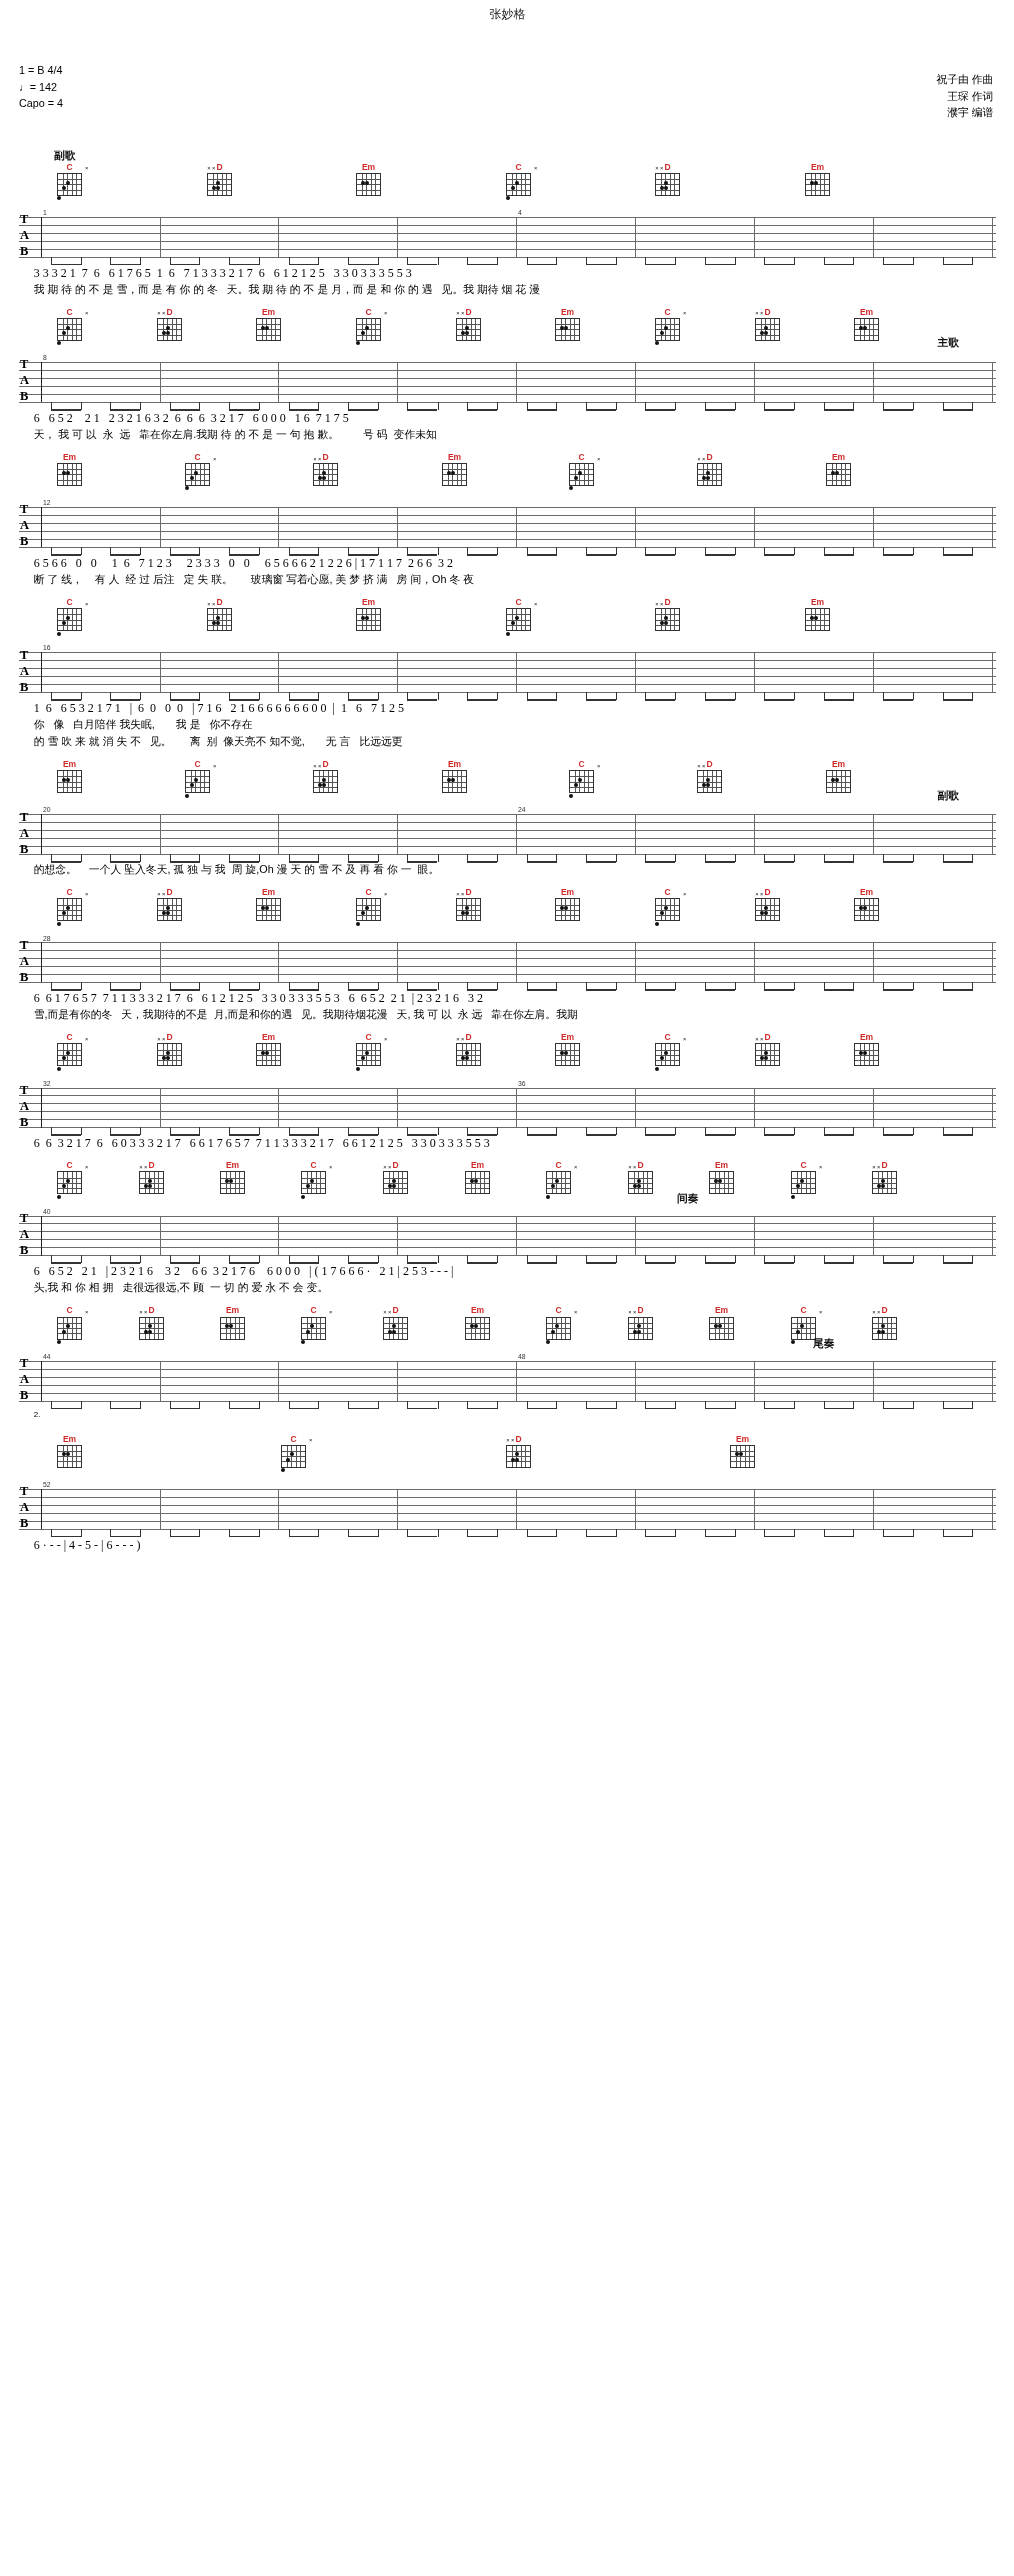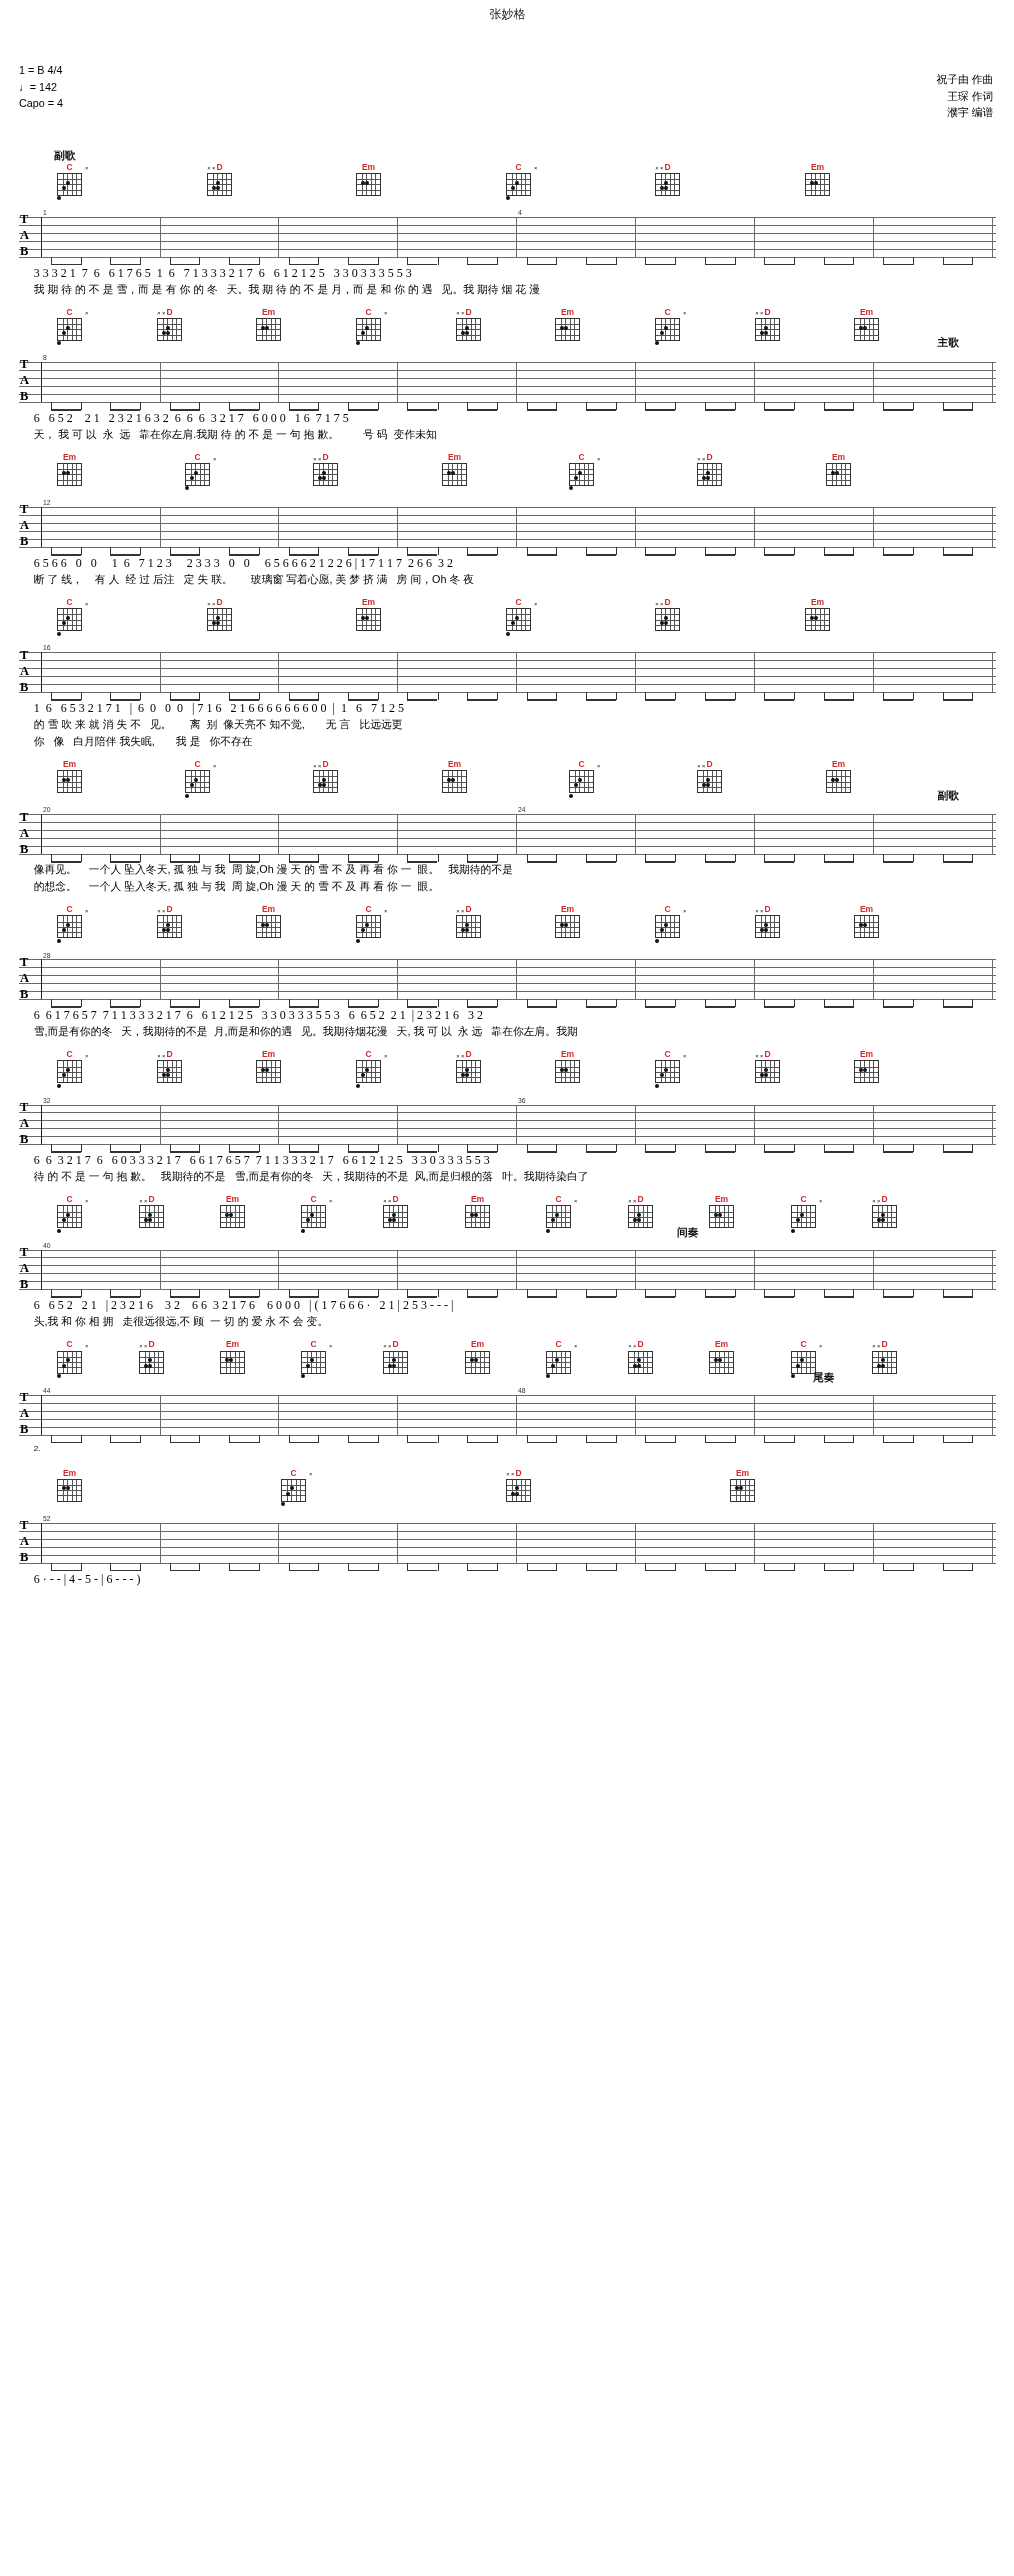--- a/index.html
+++ b/index.html
@@ -945,22 +945,22 @@
           <div class="beam" style="left: 567px; width: 29.5px; top: 57px;"></div>
           <div class="beam" style="left: 626px; width: 29.5px; top: 57px;"></div>
           <div class="beam" style="left: 686px; width: 29.5px; top: 57px;"></div>
           <div class="beam" style="left: 745px; width: 29.5px; top: 57px;"></div>
           <div class="beam" style="left: 805px; width: 29.5px; top: 57px;"></div>
           <div class="beam" style="left: 864px; width: 29.5px; top: 57px;"></div>
           <div class="beam" style="left: 924px; width: 29.5px; top: 57px;"></div>
           <div class="measnum" style="left: 24px; top: 2.3px;">16</div>
         </div>
         <div class="numrow">1  6   6 5 3 2 1 7 1   |  6  0   0  0   | 7 1 6   2 1 6 6 6 6 6 6 6 0 0  |  1   6   7 1 2 5</div>
+        <div class="lyricrow">你   像   白月陪伴 我失眠,       我 是   你不存在</div>
         <div class="lyricrow">的 雪 吹 来 就 消 失 不   见。      离  别  像天亮不 知不觉,       无 言   比远远更</div>
-        <div class="lyricrow">你   像   白月陪伴 我失眠,       我 是   你不存在</div>
       </div>
       <div class="systemgap"></div>
       <div class="system">
         <div class="chordrow">
           <div class="chorddia" style="left: 34px; top: 0px;">
             <div class="cname">Em</div>
             <div class="grid">
               <i class="v" style="left: 20%;"></i>
               <i class="v" style="left: 40%;"></i>
               <i class="v" style="left: 60%;"></i>
@@ -1133,21 +1133,20 @@
           <div class="beam" style="left: 567px; width: 29.5px; top: 57px;"></div>
           <div class="beam" style="left: 626px; width: 29.5px; top: 57px;"></div>
           <div class="beam" style="left: 686px; width: 29.5px; top: 57px;"></div>
           <div class="beam" style="left: 745px; width: 29.5px; top: 57px;"></div>
           <div class="beam" style="left: 805px; width: 29.5px; top: 57px;"></div>
           <div class="beam" style="left: 864px; width: 29.5px; top: 57px;"></div>
           <div class="beam" style="left: 924px; width: 29.5px; top: 57px;"></div>
           <div class="measnum" style="left: 24px; top: 2.3px;">20</div>
           <div class="measnum" style="left: 499px; top: 2.3px;">24</div>
         </div>
-        <div class="lyricrow">像再见。    一个人 坠入冬天, 孤 独 与 我  周 旋,Oh 漫 天 的 雪 不 及 再 看 你 一  眼。   我期待的不是</div>
         <div class="lyricrow">的想念。    一个人 坠入冬天, 孤 独 与 我  周 旋,Oh 漫 天 的 雪 不 及 再 看 你 一  眼。</div>
       </div>
       <div class="systemgap"></div>
       <div class="system">
         <div class="chordrow">
           <div class="chorddia" style="left: 34px; top: 0px;">
             <div class="cname">C</div>
             <div class="grid">
               <i class="v" style="left: 20%;"></i>
               <i class="v" style="left: 40%;"></i>
@@ -1573,21 +1572,20 @@
           <div class="beam" style="left: 626px; width: 29.5px; top: 57px;"></div>
           <div class="beam" style="left: 686px; width: 29.5px; top: 57px;"></div>
           <div class="beam" style="left: 745px; width: 29.5px; top: 57px;"></div>
           <div class="beam" style="left: 805px; width: 29.5px; top: 57px;"></div>
           <div class="beam" style="left: 864px; width: 29.5px; top: 57px;"></div>
           <div class="beam" style="left: 924px; width: 29.5px; top: 57px;"></div>
           <div class="measnum" style="left: 24px; top: 2.3px;">32</div>
           <div class="measnum" style="left: 499px; top: 2.3px;">36</div>
         </div>
         <div class="numrow">6  6  3 2 1 7  6   6 0 3 3 3 2 1 7   6 6 1 7 6 5 7  7 1 1 3 3 3 2 1 7   6 6 1 2 1 2 5   3 3 0 3 3 3 5 5 3</div>
-        <div class="lyricrow">待 的 不 是 一 句 抱 歉。   我期待的不是   雪,而是有你的冬   天，我期待的不是  风,而是归根的落   叶。我期待染白了</div>
       </div>
       <div class="systemgap"></div>
       <div class="system">
         <div class="chordrow">
           <div class="chorddia" style="left: 34px; top: 0px;">
             <div class="cname">C</div>
             <div class="grid">
               <i class="v" style="left: 20%;"></i>
               <i class="v" style="left: 40%;"></i>
               <i class="v" style="left: 60%;"></i>

